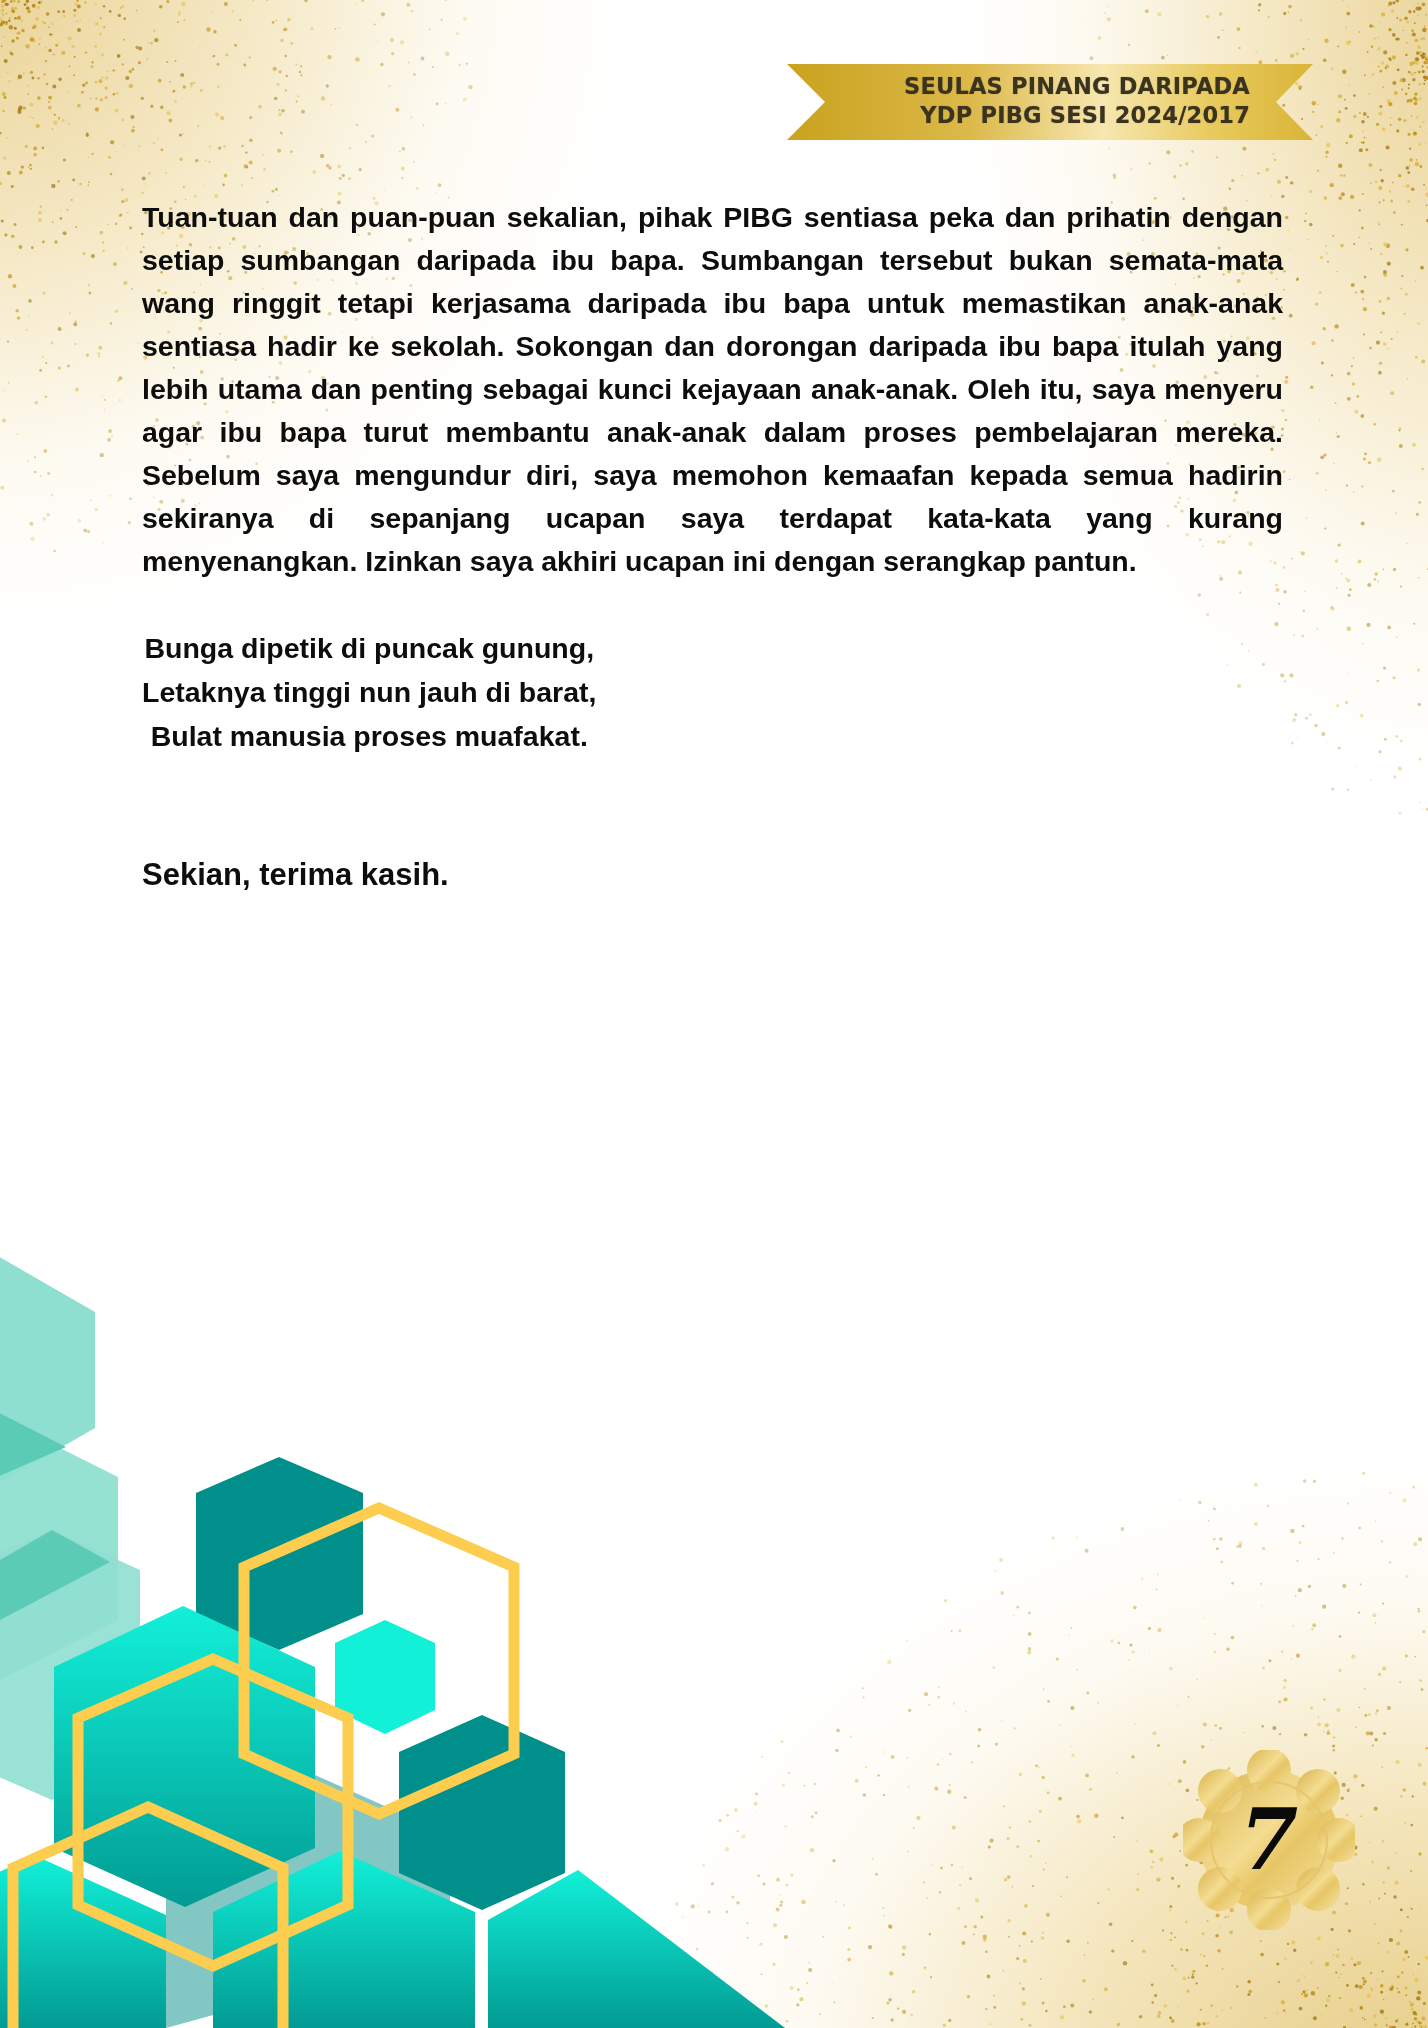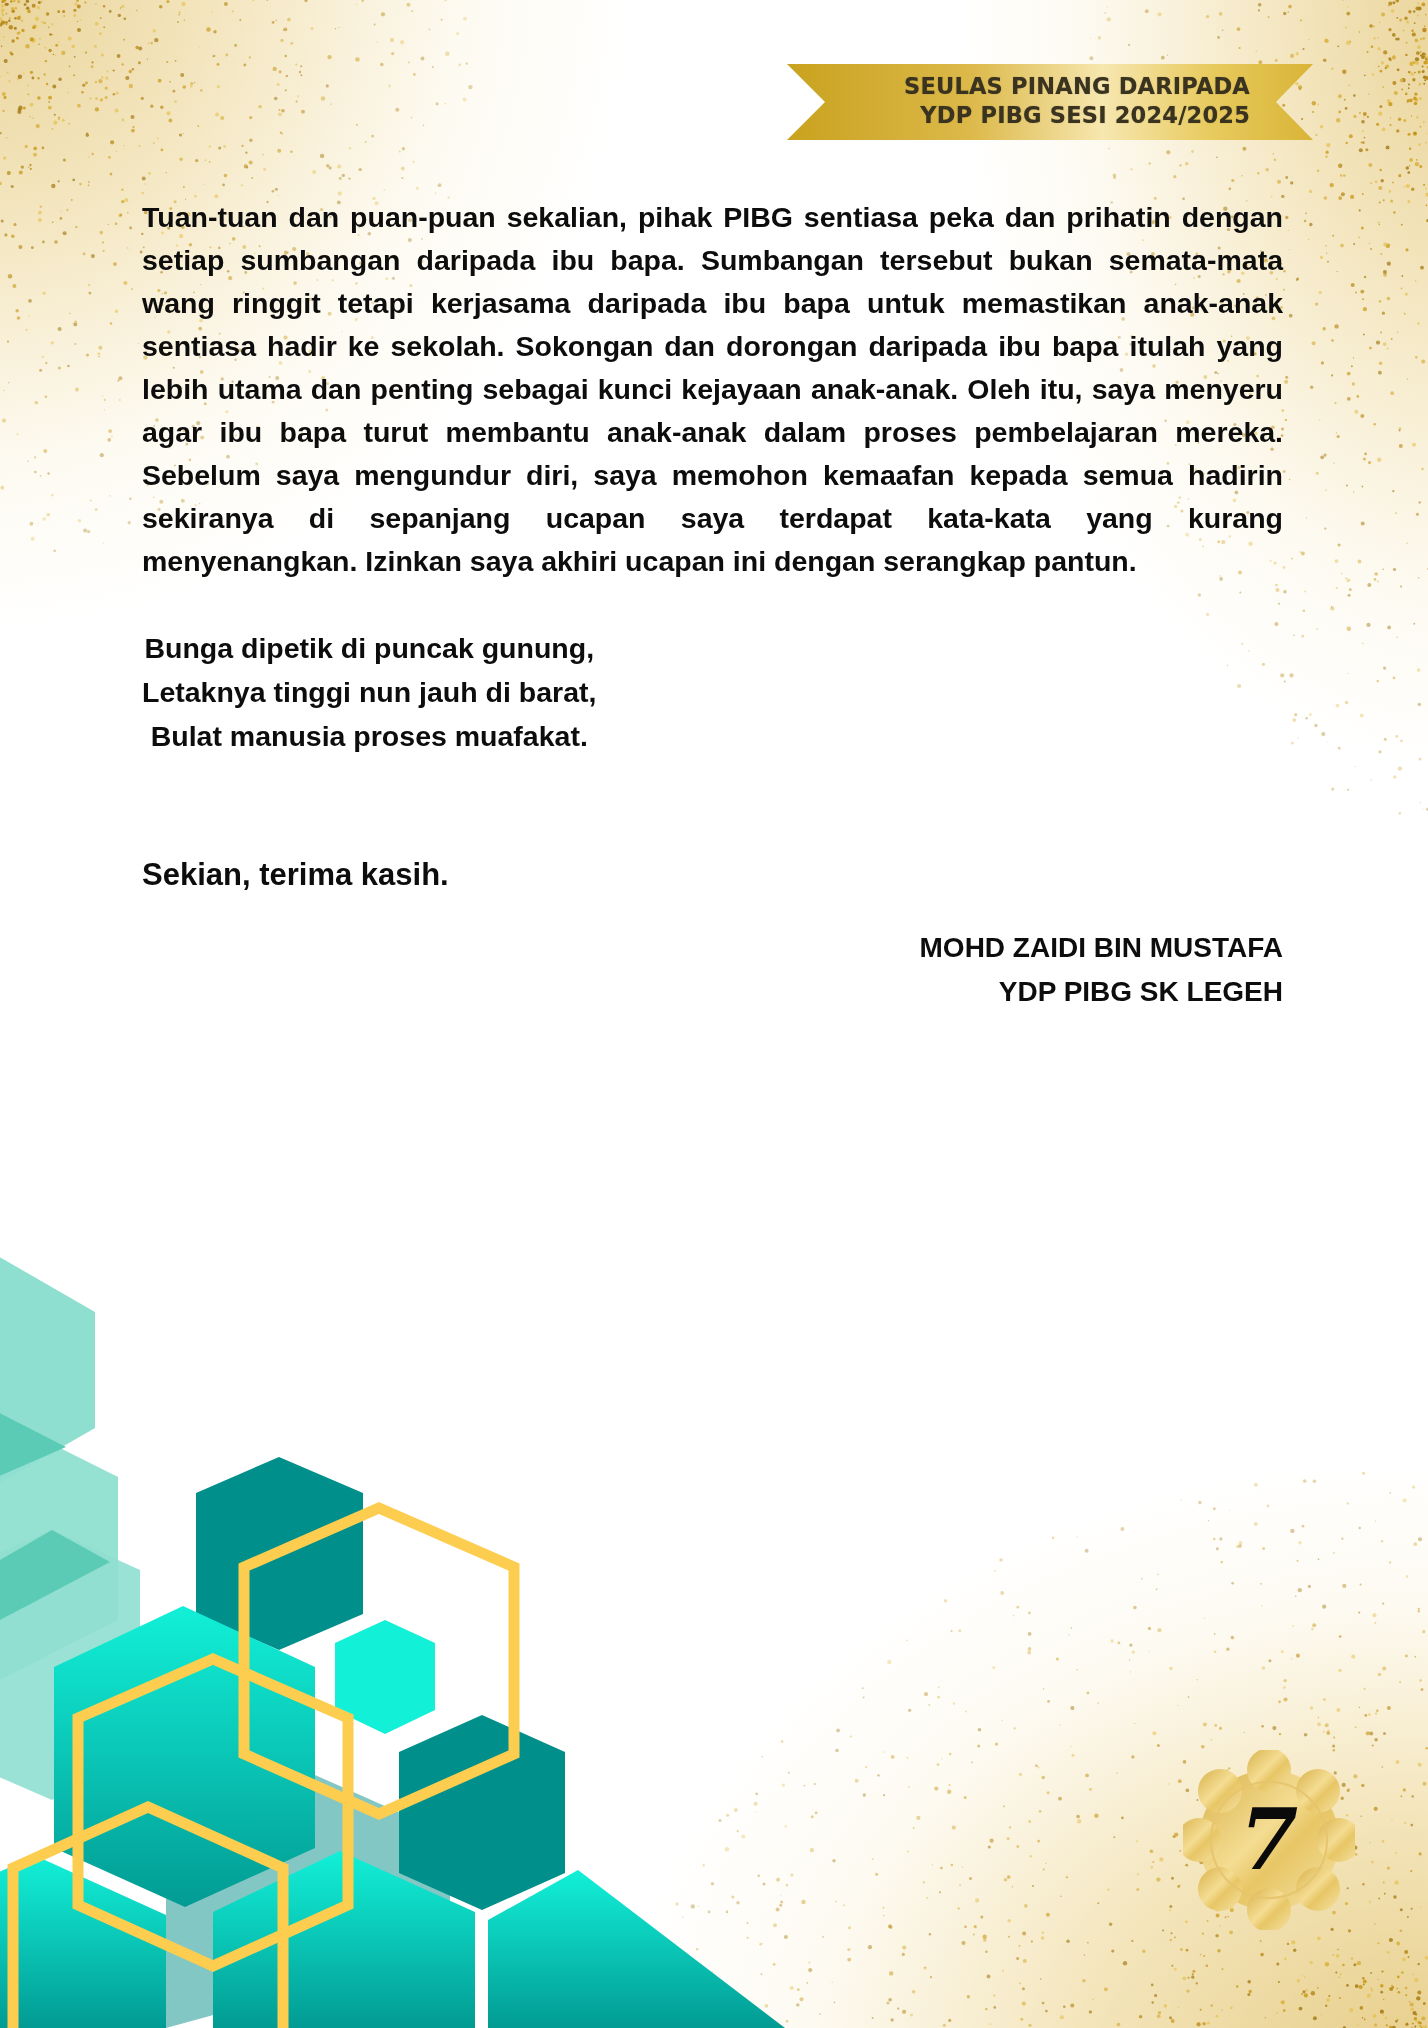--- a/index.html
+++ b/index.html
@@ -2045,38 +2045,34 @@
           <stop offset="0.35" stop-color="#dcb94a"></stop>
           <stop offset="0.6" stop-color="#f7e7b0"></stop>
           <stop offset="0.8" stop-color="#e8cb60"></stop>
           <stop offset="1" stop-color="#d9b436"></stop>
         </linearGradient>
       </defs>
       <polygon points="0,0 526,0 489,38 526,76 0,76 38,38" fill="url(#ribbonGrad)"></polygon>
     </svg>
     <div class="banner-text">
       <div>SEULAS PINANG DARIPADA</div>
-      <div>YDP PIBG SESI 2024/2025</div>
+      <div>YDP PIBG SESI 2024/2017</div>
     </div>
   </div>
 
   <div class="body-text">Tuan-tuan dan puan-puan sekalian, pihak PIBG sentiasa peka dan prihatin dengan setiap sumbangan daripada ibu bapa. Sumbangan tersebut bukan semata-mata wang ringgit tetapi kerjasama daripada ibu bapa untuk memastikan anak-anak sentiasa hadir ke sekolah. Sokongan dan dorongan daripada ibu bapa itulah yang lebih utama dan penting sebagai kunci kejayaan anak-anak. Oleh itu, saya menyeru agar ibu bapa turut membantu anak-anak dalam proses pembelajaran mereka. Sebelum saya mengundur diri, saya memohon kemaafan kepada semua hadirin sekiranya di sepanjang ucapan saya terdapat kata-kata yang kurang menyenangkan. Izinkan saya akhiri ucapan ini dengan serangkap pantun.</div>
 
   <div class="pantun">
     <div>Bunga dipetik di puncak gunung,</div>
     <div>Letaknya tinggi nun jauh di barat,</div>
     <div>Bulat manusia proses muafakat.</div>
   </div>
 
   <div class="closing">Sekian, terima kasih.</div>
 
-  <div class="signature">
-    <div>MOHD ZAIDI BIN MUSTAFA</div>
-    <div>YDP PIBG SK LEGEH</div>
-  </div>
 
   <div class="badge">
     <svg width="172" height="180" viewBox="0 0 172 180">
       <defs>
         <linearGradient id="badgeGrad" x1="0" y1="0" x2="1" y2="1">
           <stop offset="0" stop-color="#d9b24a"></stop>
           <stop offset="0.45" stop-color="#f4dc92"></stop>
           <stop offset="0.6" stop-color="#e7c665"></stop>
           <stop offset="1" stop-color="#f6e2a6"></stop>
         </linearGradient>

